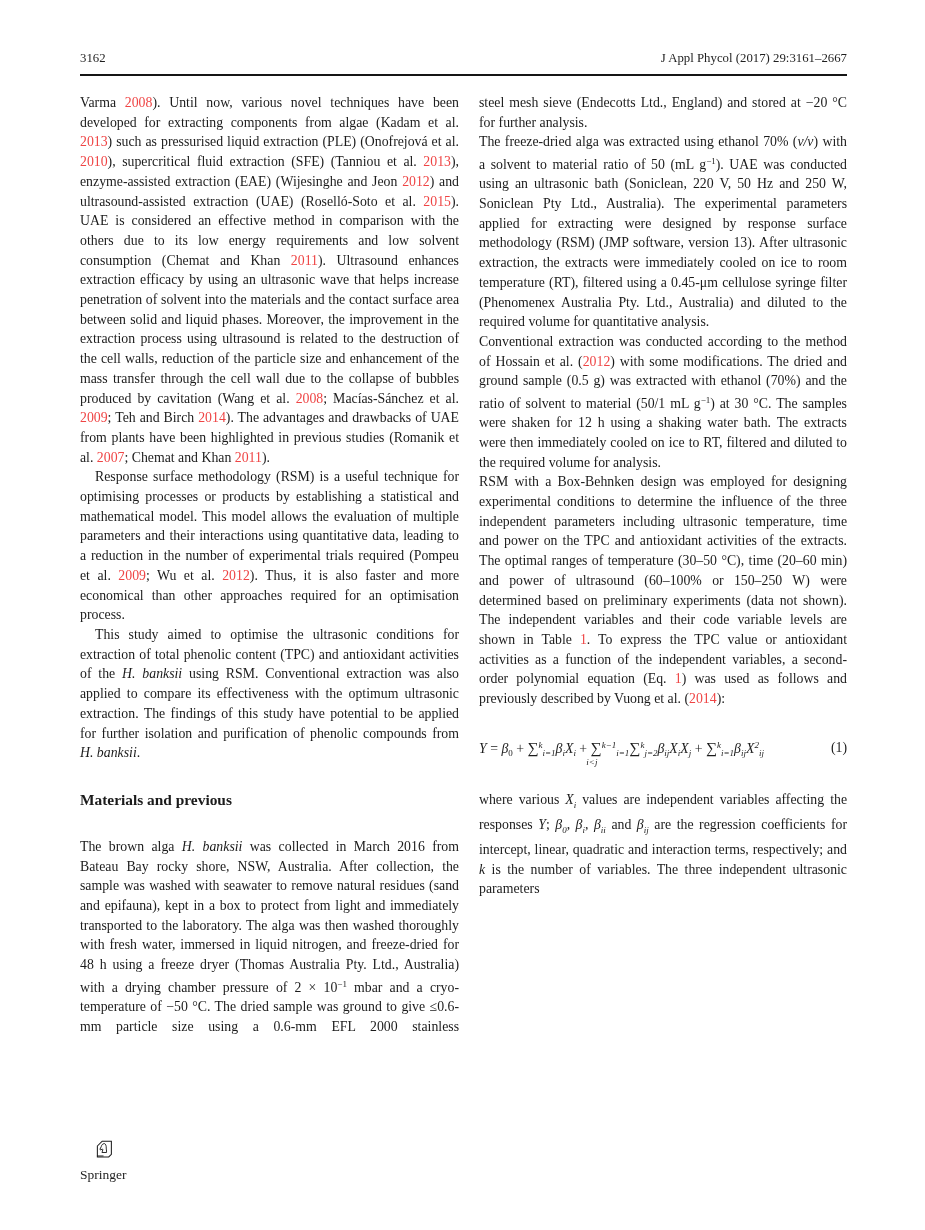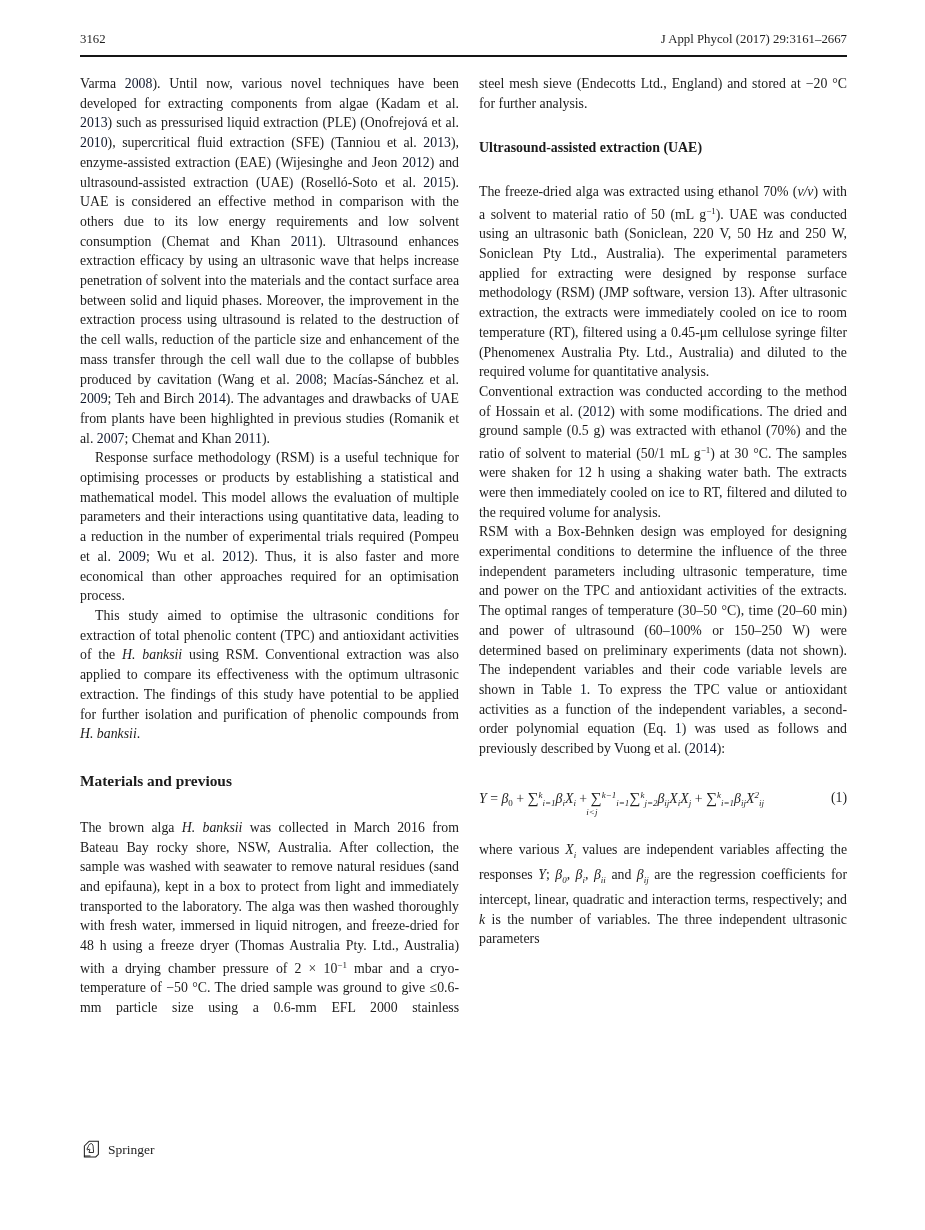--- a/index.html
+++ b/index.html
@@ -10,21 +10,21 @@
     height: 1230px;
     background: #ffffff;
     overflow: hidden;
     font-family: "Liberation Serif", "DejaVu Serif", serif;
     color: #1b1b1b;
   }
   .page-header {
     display: flex;
     justify-content: space-between;
     align-items: center;
-    padding: 32px 78px 0 80px;
+    padding: 51px 78px 0 80px;
     font-size: 12.8px;
     color: #1e1e1e;
   }
   .header-rule {
     margin: 8px 78px 0 80px;
     border-bottom: 2.6px solid #151515;
   }
   .columns {
     display: grid;
     grid-template-columns: 379px 368px;
@@ -41,21 +41,21 @@
     margin: 27px 0 28px 0;
     line-height: 19px;
   }
   h2.sub-sec {
     font-size: 13.9px;
     font-weight: bold;
     line-height: 19px;
   }
   h2.mb { margin: 0 0 25px 0; }
   h2.mtb { margin: 25px 0 25px 0; }
-  .link { color: #0f172a; }
+  .link { color: #ef4444; }
   .i { font-style: italic; }
   .sup { font-size: 9px; vertical-align: 4.5px; }
   .sub { font-size: 9px; vertical-align: -3.5px; }
   .sigma { font-size: 15.5px; }
   .under {
     display: inline-block;
     width: 0;
     position: relative;
     top: 13px;
     left: -43px;
@@ -70,20 +70,21 @@
     font-size: 13.8px;
   }
   .eq-num { padding-left: 10px; }
   .page-footer {
     position: absolute;
     left: 80px;
     top: 1139px;
     display: flex;
     align-items: center;
     gap: 7px;
+    flex-direction: column;
   }
   .logo-icon svg { display: block; }
   .publisher-name { font-size: 13.5px; color: #1e1e1e; }
 </style>
 </head>
 <body>
 
 <div class="page">
 
   <div class="page-header">
@@ -97,21 +98,20 @@
     <div class="col">
       <p class="para"><span>Varma </span><span class="link">2008</span><span>). Until now, various novel techniques have been developed for extracting components from algae (Kadam et al. </span><span class="link">2013</span><span>) such as pressurised liquid extraction (PLE) (Onofrejová et al. </span><span class="link">2010</span><span>), supercritical fluid extraction (SFE) (Tanniou et al. </span><span class="link">2013</span><span>), enzyme-assisted extraction (EAE) (Wijesinghe and Jeon </span><span class="link">2012</span><span>) and ultrasound-assisted extraction (UAE) (Roselló-Soto et al. </span><span class="link">2015</span><span>). UAE is considered an effective method in comparison with the others due to its low energy requirements and low solvent consumption (Chemat and Khan </span><span class="link">2011</span><span>). Ultrasound enhances extraction efficacy by using an ultrasonic wave that helps increase penetration of solvent into the materials and the contact surface area between solid and liquid phases. Moreover, the improvement in the extraction process using ultrasound is related to the destruction of the cell walls, reduction of the particle size and enhancement of the mass transfer through the cell wall due to the collapse of bubbles produced by cavitation (Wang et al. </span><span class="link">2008</span><span>; Macías-Sánchez et al. </span><span class="link">2009</span><span>; Teh and Birch </span><span class="link">2014</span><span>). The advantages and drawbacks of UAE from plants have been highlighted in previous studies (Romanik et al. </span><span class="link">2007</span><span>; Chemat and Khan </span><span class="link">2011</span><span>).</span></p>
       <p class="para indent"><span>Response surface methodology (RSM) is a useful technique for optimising processes or products by establishing a statistical and mathematical model. This model allows the evaluation of multiple parameters and their interactions using quantitative data, leading to a reduction in the number of experimental trials required (Pompeu et al. </span><span class="link">2009</span><span>; Wu et al. </span><span class="link">2012</span><span>). Thus, it is also faster and more economical than other approaches required for an optimisation process.</span></p>
       <p class="para indent"><span>This study aimed to optimise the ultrasonic conditions for extraction of total phenolic content (TPC) and antioxidant activities of the </span><span class="i">H. banksii</span><span> using RSM. Conventional extraction was also applied to compare its effectiveness with the optimum ultrasonic extraction. The findings of this study have potential to be applied for further isolation and purification of phenolic compounds from </span><span class="i">H. banksii</span><span>.</span></p>
       <h1 class="sec">Materials and previous</h1>
       <p class="para flow"><span>The brown alga </span><span class="i">H. banksii</span><span> was collected in March 2016 from Bateau Bay rocky shore, NSW, Australia. After collection, the sample was washed with seawater to remove natural residues (sand and epifauna), kept in a box to protect from light and immediately transported to the laboratory. The alga was then washed thoroughly with fresh water, immersed in liquid nitrogen, and freeze-dried for 48 h using a freeze dryer (Thomas Australia Pty. Ltd., Australia) with a drying chamber pressure of 2 × 10</span><span class="sup">−1</span><span> mbar and a cryo-temperature of −50 °C. The dried sample was ground to give ≤0.6-mm particle size using a 0.6-mm EFL 2000 stainless</span></p>
     </div>
 
     <div class="col">
       <p class="para"><span>steel mesh sieve (Endecotts Ltd., England) and stored at −20 °C for further analysis.</span></p>
-      <h2 class="sub-sec mtb">Ultrasound-assisted extraction (UAE)</h2>
       <p class="para"><span>The freeze-dried alga was extracted using ethanol 70% (</span><span class="i">v/v</span><span>) with a solvent to material ratio of 50 (mL g</span><span class="sup">−1</span><span>). UAE was conducted using an ultrasonic bath (Soniclean, 220 V, 50 Hz and 250 W, Soniclean Pty Ltd., Australia). The experimental parameters applied for extracting were designed by response surface methodology (RSM) (JMP software, version 13). After ultrasonic extraction, the extracts were immediately cooled on ice to room temperature (RT), filtered using a 0.45-μm cellulose syringe filter (Phenomenex Australia Pty. Ltd., Australia) and diluted to the required volume for quantitative analysis.</span></p>
       <p class="para"><span>Conventional extraction was conducted according to the method of Hossain et al. (</span><span class="link">2012</span><span>) with some modifications. The dried and ground sample (0.5 g) was extracted with ethanol (70%) and the ratio of solvent to material (50/1 mL g</span><span class="sup">−1</span><span>) at 30 °C. The samples were shaken for 12 h using a shaking water bath. The extracts were then immediately cooled on ice to RT, filtered and diluted to the required volume for analysis.</span></p>
       <p class="para"><span>RSM with a Box-Behnken design was employed for designing experimental conditions to determine the influence of the three independent parameters including ultrasonic temperature, time and power on the TPC and antioxidant activities of the extracts. The optimal ranges of temperature (30–50 °C), time (20–60 min) and power of ultrasound (60–100% or 150–250 W) were determined based on preliminary experiments (data not shown). The independent variables and their code variable levels are shown in Table </span><span class="link">1</span><span>. To express the TPC value or antioxidant activities as a function of the independent variables, a second-order polynomial equation (Eq. </span><span class="link">1</span><span>) was used as follows and previously described by Vuong et al. (</span><span class="link">2014</span><span>):</span></p>
       <div class="equation">
         <span class="eq-body"><span class="i">Y</span><span> = </span><span class="i">β</span><span class="sub">0</span><span> + </span><span class="sigma">∑</span><span class="sup i">k</span><span class="sub i">i=1</span><span class="i">β</span><span class="sub i">i</span><span class="i">X</span><span class="sub i">i</span><span> + </span><span class="sigma">∑</span><span class="sup i">k−1</span><span class="sub i">i=1</span><span class="under i">i&lt;j</span><span class="sigma">∑</span><span class="sup i">k</span><span class="sub i">j=2</span><span class="i">β</span><span class="sub i">ij</span><span class="i">X</span><span class="sub i">i</span><span class="i">X</span><span class="sub i">j</span><span> + </span><span class="sigma">∑</span><span class="sup i">k</span><span class="sub i">i=1</span><span class="i">β</span><span class="sub i">ij</span><span class="i">X</span><span class="sup i">2</span><span class="sub i">ij</span></span>
         <span class="eq-num">(1)</span>
       </div>
       <p class="para flow"><span>where various </span><span class="i">X</span><span class="sub i">i</span><span> values are independent variables affecting the responses </span><span class="i">Y</span><span>; </span><span class="i">β</span><span class="sub i">0</span><span>, </span><span class="i">β</span><span class="sub i">i</span><span>, </span><span class="i">β</span><span class="sub i">ii</span><span> and </span><span class="i">β</span><span class="sub i">ij</span><span> are the regression coefficients for intercept, linear, quadratic and interaction terms, respectively; and </span><span class="i">k</span><span> is the number of variables. The three independent ultrasonic parameters</span></p>
     </div>
 

